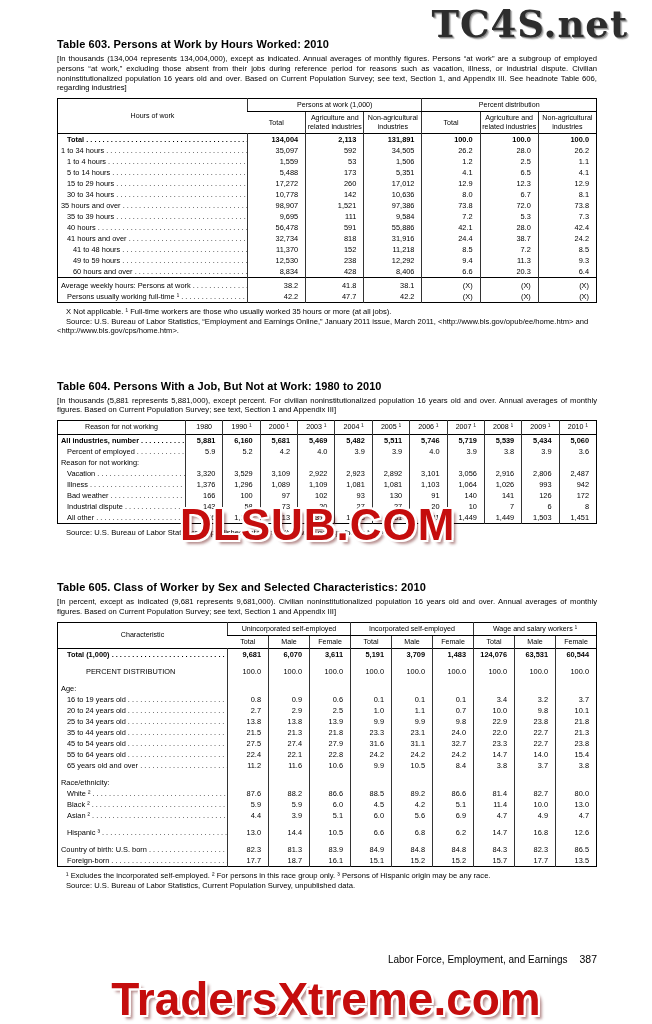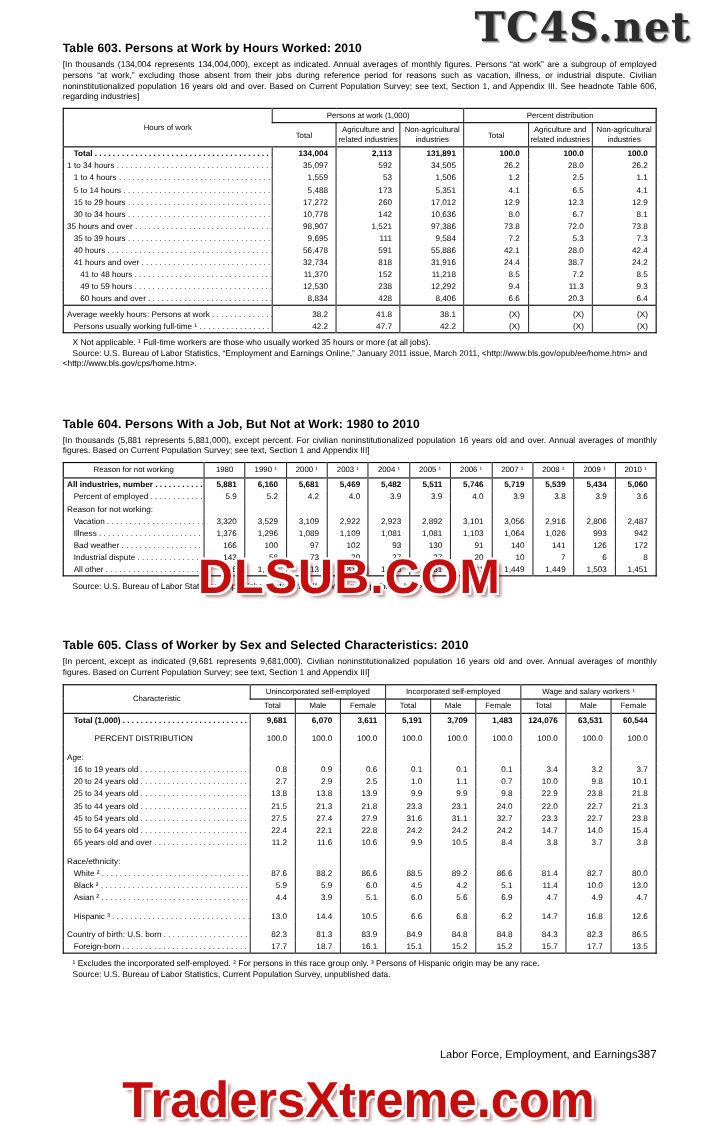--- a/index.html
+++ b/index.html
@@ -52,21 +52,21 @@
     color:#c50d0d; font-weight:bold; font-family:"Liberation Sans", sans-serif;
     text-shadow:
       -2px -2px 0 #fff, 2px -2px 0 #fff, -2px 2px 0 #fff, 2px 2px 0 #fff,
       0 -2px 0 #fff, 0 2px 0 #fff, -2px 0 0 #fff, 2px 0 0 #fff,
       4px 4px 3px rgba(90,0,0,.45);
   }
   .wm-mid { top:500px; left:180px; font-size:44px; letter-spacing:1px; }
   .wm-bottom { top:972px; left:50%; transform:translateX(-50%); font-size:46px; }
 
   .footer-right { position:absolute; top:953px; right:55px; font-size:10px; }
-  .footer-right .pageno { margin-left:0; font-size:10.5px; }
+  .footer-right .pageno { margin-left:12px; font-size:10.5px; }
   .credit { position:absolute; top:1024px; left:57px; font-size:8px;font-weight:bold; }
 </style>
 </head>
 <body>
 
 <div class="page">
 
   <div class="wm wm-top">TC4S.net</div>
 
   <section class="sec603">

